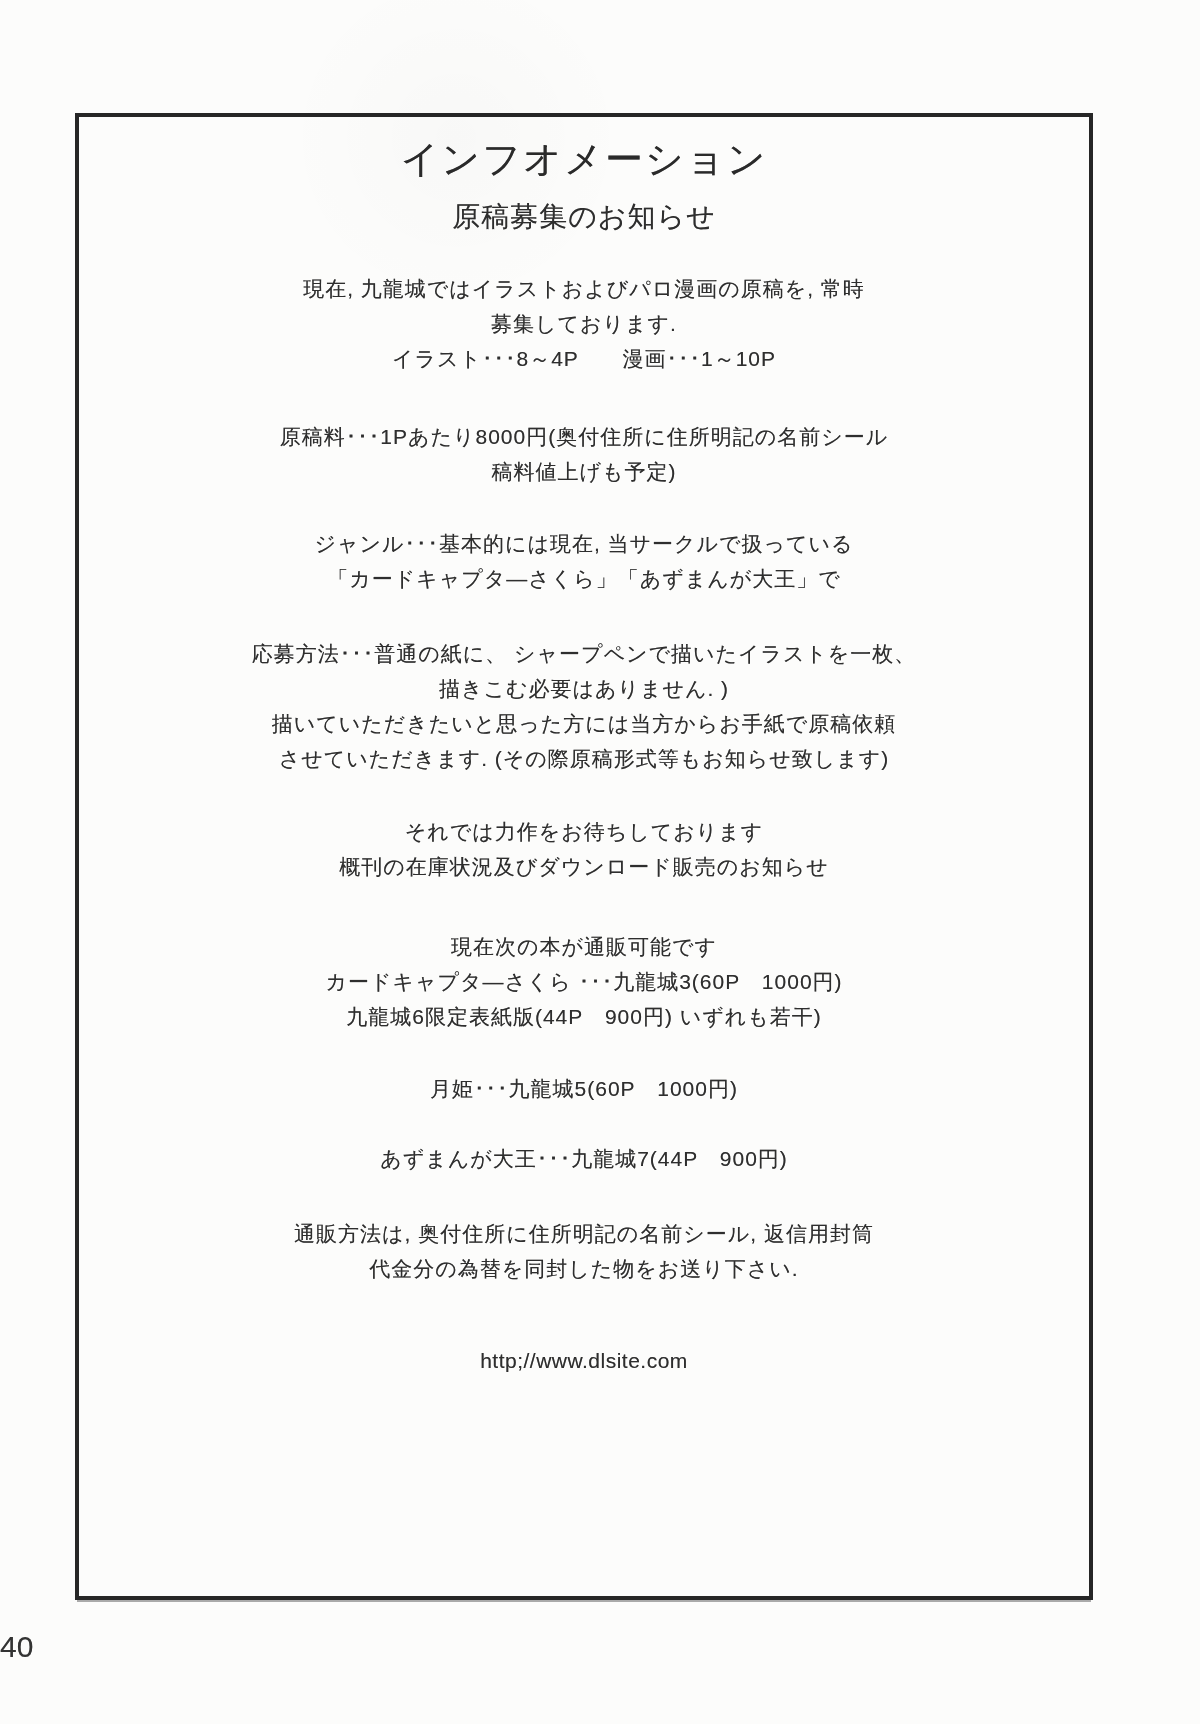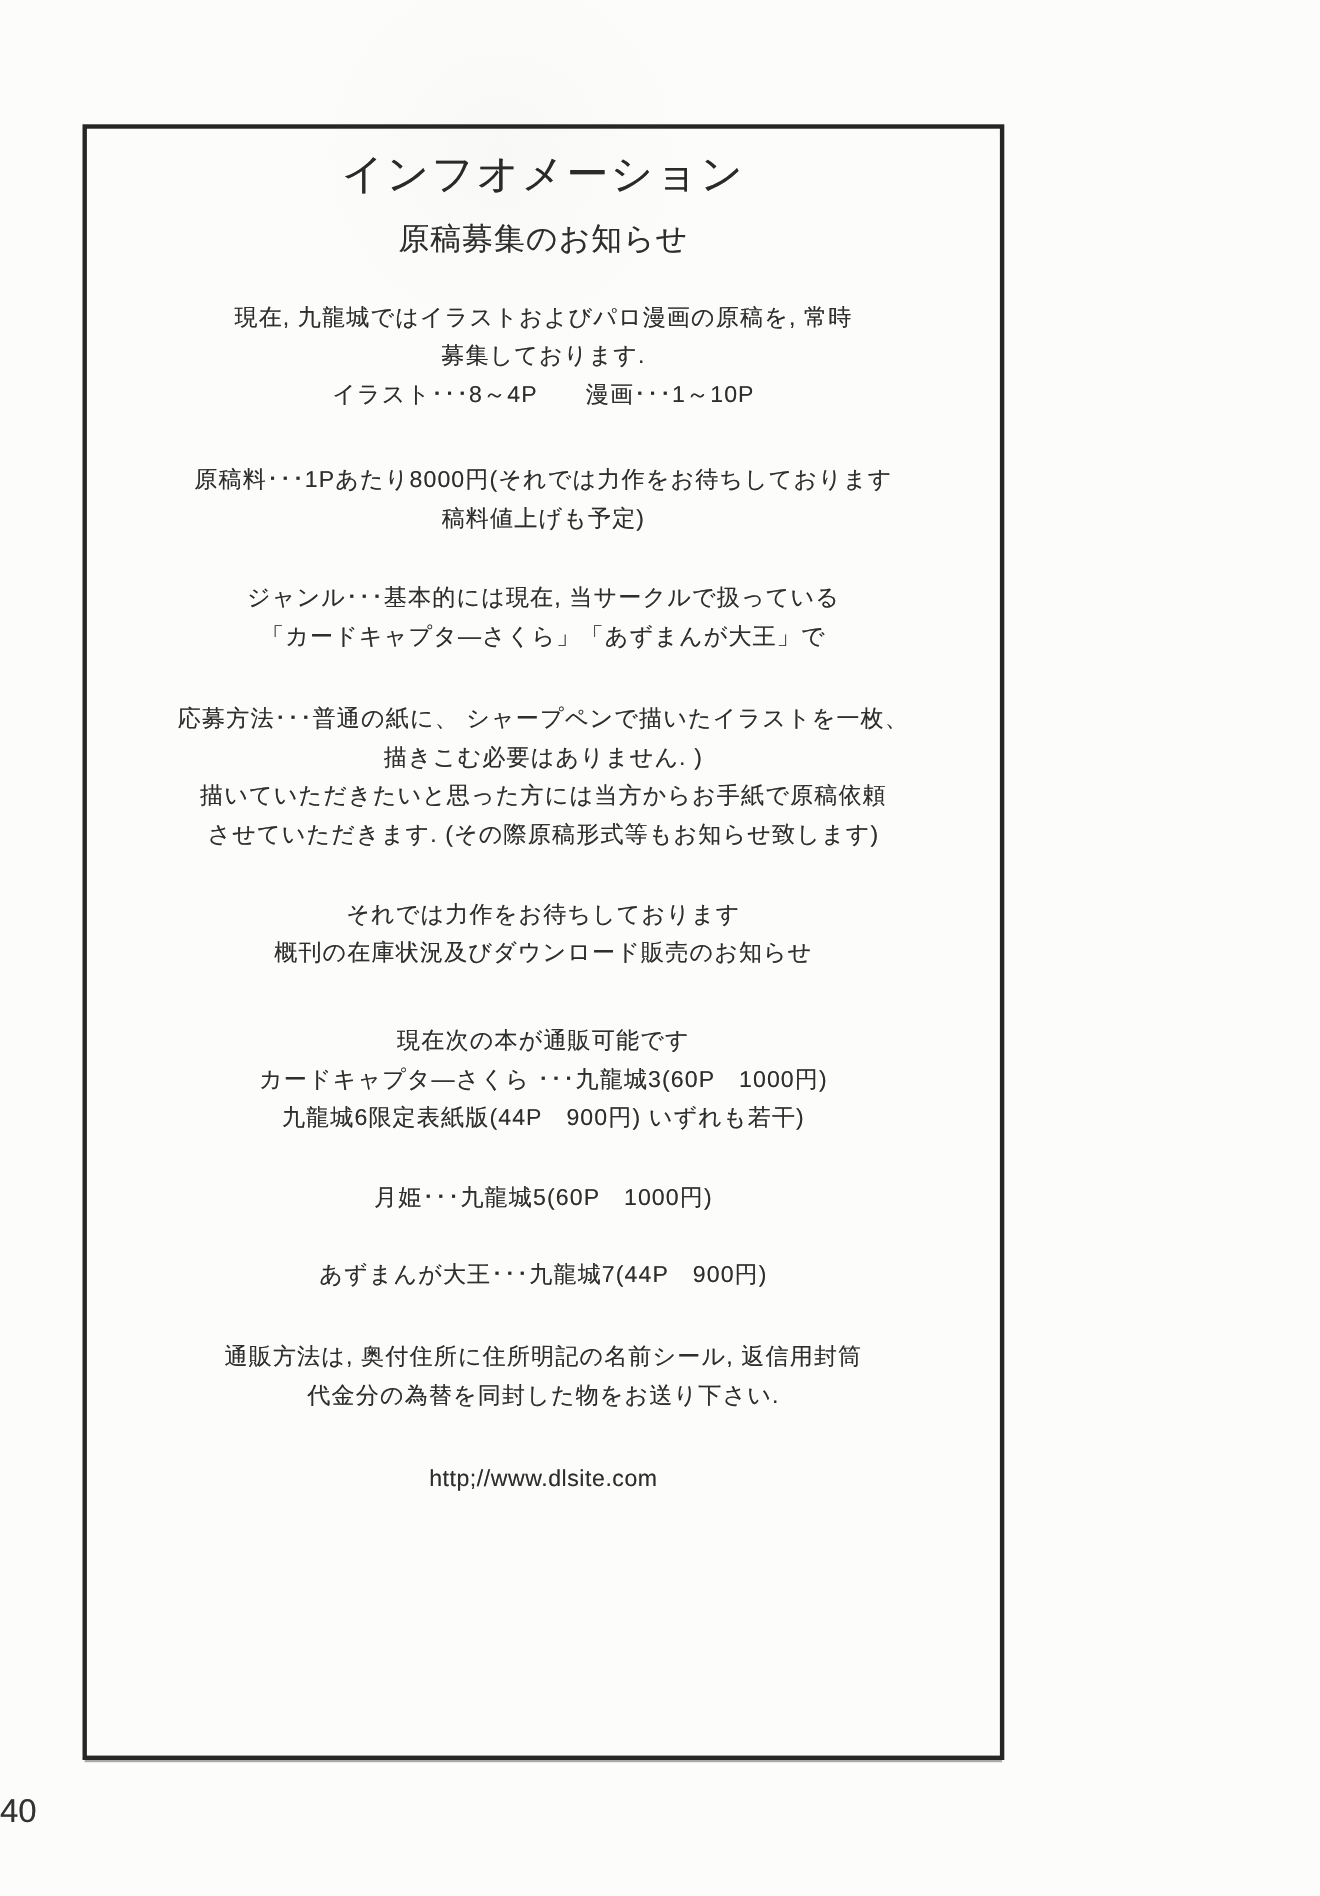--- a/index.html
+++ b/index.html
@@ -17,21 +17,21 @@
     width:1200px;
     height:1724px;
     background:
       radial-gradient(circle at 38% 8%, rgba(0,0,0,0.015), transparent 10%),
       #fcfcfb;
   }
   .frame{
     position:absolute;
     left:75px;
     top:113px;
-    width:838px;
+    width:1018px;
     height:1487px;
     box-sizing:border-box;
     border:4px solid #262626;
     box-shadow:0 4px 0 -2px rgba(70,70,70,0.45);
     background:transparent;
     overflow:hidden;
   }
   .title{
     margin:18px 0 0 0;
     font-size:38px;
@@ -58,21 +58,21 @@
     letter-spacing:1px;
     text-shadow:0 0 0.5px rgba(30,30,30,0.45);
   }
   .line{display:block; white-space:pre;}
   .mt37{margin-top:37px}
   .mt43{margin-top:43px}
   .mt40{margin-top:40px}
   .mt38{margin-top:38px}
   .mt45{margin-top:45px}
   .mt35{margin-top:35px}
-  .mt41{margin-top:41px}
+  .mt41{margin-top:57px}
   .url-line{letter-spacing:0.5px;}
   .pagenum{
     position:absolute;
     left:0;
     top:1630px;
     width:1190px;
     font-size:30px;
     color:#333;
     text-shadow:0 0 0.5px rgba(30,30,30,0.4);
   }
@@ -87,21 +87,21 @@
 
     <div class="subtitle">原稿募集のお知らせ</div>
 
     <p class="para mt37">
       <span class="line">現在, 九龍城ではイラストおよびパロ漫画の原稿を, 常時</span>
       <span class="line">募集しております.</span>
       <span class="line">イラスト･･･8～4P　　漫画･･･1～10P</span>
     </p>
 
     <p class="para mt43">
-      <span class="line">原稿料･･･1Pあたり8000円(それでは力作をお待ちしております</span>
+      <span class="line">原稿料･･･1Pあたり8000円(奥付住所に住所明記の名前シール</span>
       <span class="line">稿料値上げも予定)</span>
     </p>
 
     <p class="para mt37">
       <span class="line">ジャンル･･･基本的には現在, 当サークルで扱っている</span>
       <span class="line">「カードキャプタ—さくら」「あずまんが大王」で</span>
     </p>
 
     <p class="para mt40">
       <span class="line">応募方法･･･普通の紙に、 シャープペンで描いたイラストを一枚、</span>

